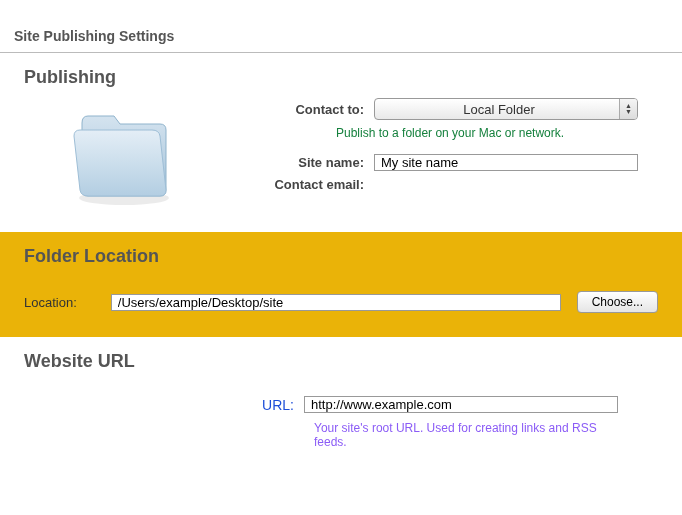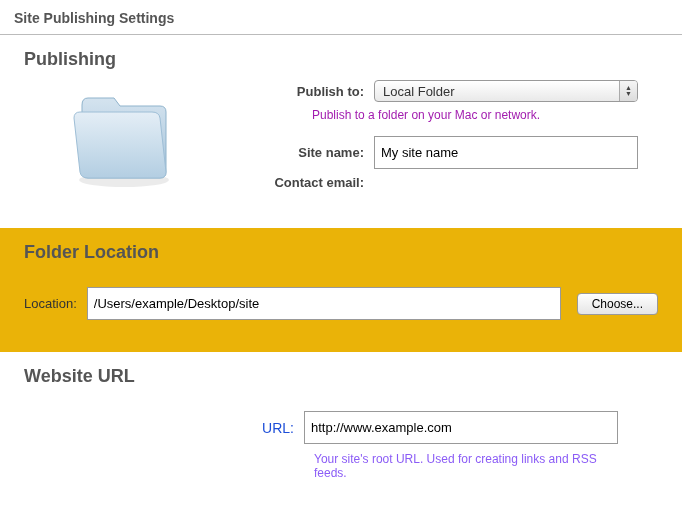--- a/index.html
+++ b/index.html
@@ -4,28 +4,28 @@
   <style>
     * { box-sizing: border-box; margin: 0; padding: 0; }
     body {
       font-family: "Lucida Grande", "Helvetica Neue", Helvetica, Arial, sans-serif;
       font-size: 13px;
       color: #333;
       background: #fff;
       width: 682px;
     }
     .title-bar {
-      padding: 10px 14px 8px;
+      padding: 28px 14px 8px;
       font-size: 14px;
       font-weight: bold;
       color: #555;
       border-bottom: 1px solid #bbb;
     }
     .section {
-      padding: 14px 24px 32px;
+      padding: 14px 24px 24px;
     }
     .section.gray {
       background: #eab308;
     }
     .section-title {
       font-size: 18px;
       font-weight: bold;
       color: #555;
     }
     .publishing-body {
@@ -50,23 +50,23 @@
     }
     .label {
       width: 150px;
       text-align: right;
       padding-right: 10px;
       font-weight: bold;
       color: #444;
       font-size: 13px;
     }
     .hint {
-      color: #a21caf;
+      color: #15803d;
       font-size: 12px;
-      margin-left: 88px;
+      margin-left: 112px;
       margin-bottom: 14px;
     }
     .hint2 {
       color: #8b5cf6;
       font-size: 12px;
       margin-left: 90px;
       margin-top: 8px;
     }
     .select-wrap {
       position: relative;
@@ -75,41 +75,42 @@
     .select {
       width: 100%;
       height: 22px;
       border: 1px solid #999;
       border-radius: 4px;
       background: linear-gradient(to bottom, #ffffff, #e9e9e9);
       padding: 2px 22px 2px 8px;
       font-size: 13px;
       line-height: 17px;
       box-shadow: 0 1px 0 rgba(255,255,255,0.7) inset;
+      text-align: center;
     }
     .select-arrows {
       position: absolute;
       right: 1px;
       top: 1px;
       bottom: 1px;
       width: 18px;
       border-left: 1px solid #aaa;
       border-radius: 0 3px 3px 0;
       background: linear-gradient(to bottom, #f5f5f5, #dcdcdc);
       display: flex;
       flex-direction: column;
       justify-content: center;
       align-items: center;
       font-size: 7px;
       line-height: 6px;
       color: #444;
     }
     input[type=text] {
       flex: 1;
-      height: 33px;
+      height: 17px;
       border: 1px solid #999;
       padding: 2px 6px;
       font-size: 13px;
       font-family: inherit;
       background: #fff;
     }
     .loc-row {
       display: flex;
       align-items: center;
       justify-content: space-between;
@@ -122,20 +123,21 @@
       color: #333;
     }
     .loc-input {
       width: 250px;
       height: 21px;
       border: 1px solid #999;
       padding: 2px 6px;
       font-size: 13px;
       font-family: inherit;
       background: #fff;
+      margin-left: 24px;
     }
     .button {
       height: 22px;
       padding: 0 14px;
       margin-left: 16px;
       border: 1px solid #999;
       border-radius: 4px;
       background: linear-gradient(to bottom, #ffffff, #e5e5e5);
       font-size: 12px;
       font-family: inherit;
@@ -179,21 +181,21 @@
             <stop offset="100%" stop-color="#b3cee2"></stop>
           </linearGradient>
         </defs>
         <ellipse cx="60" cy="100" rx="45" ry="7" fill="#ccc" opacity="0.4"></ellipse>
         <path d="M 18 25 L 18 92 Q 18 98 24 98 L 96 98 Q 102 98 102 92 L 102 32 Q 102 26 96 26 L 56 26 L 50 18 L 24 18 Q 18 18 18 25 Z" fill="url(#fg1)" stroke="#8fb3cc" stroke-width="1"></path>
         <path d="M 10 38 Q 10 32 16 32 L 88 32 Q 95 32 96 38 L 102 92 Q 102 98 96 98 L 24 98 Q 17 98 16 92 Z" fill="url(#fg2)" stroke="#9ebed6" stroke-width="1"></path>
       </svg>
     </div>
     <div class="form-col">
       <div class="row">
-        <div class="label">Publish to:</div>
+        <div class="label">Contact to:</div>
         <div class="select-wrap">
           <div class="select">Local Folder</div>
           <div class="select-arrows">
             <span>▲</span>
               <span>▼</span>
           </div>
         </div>
       </div>
       <div class="hint">Publish to a folder on your Mac or network.</div>
       <div class="row">

